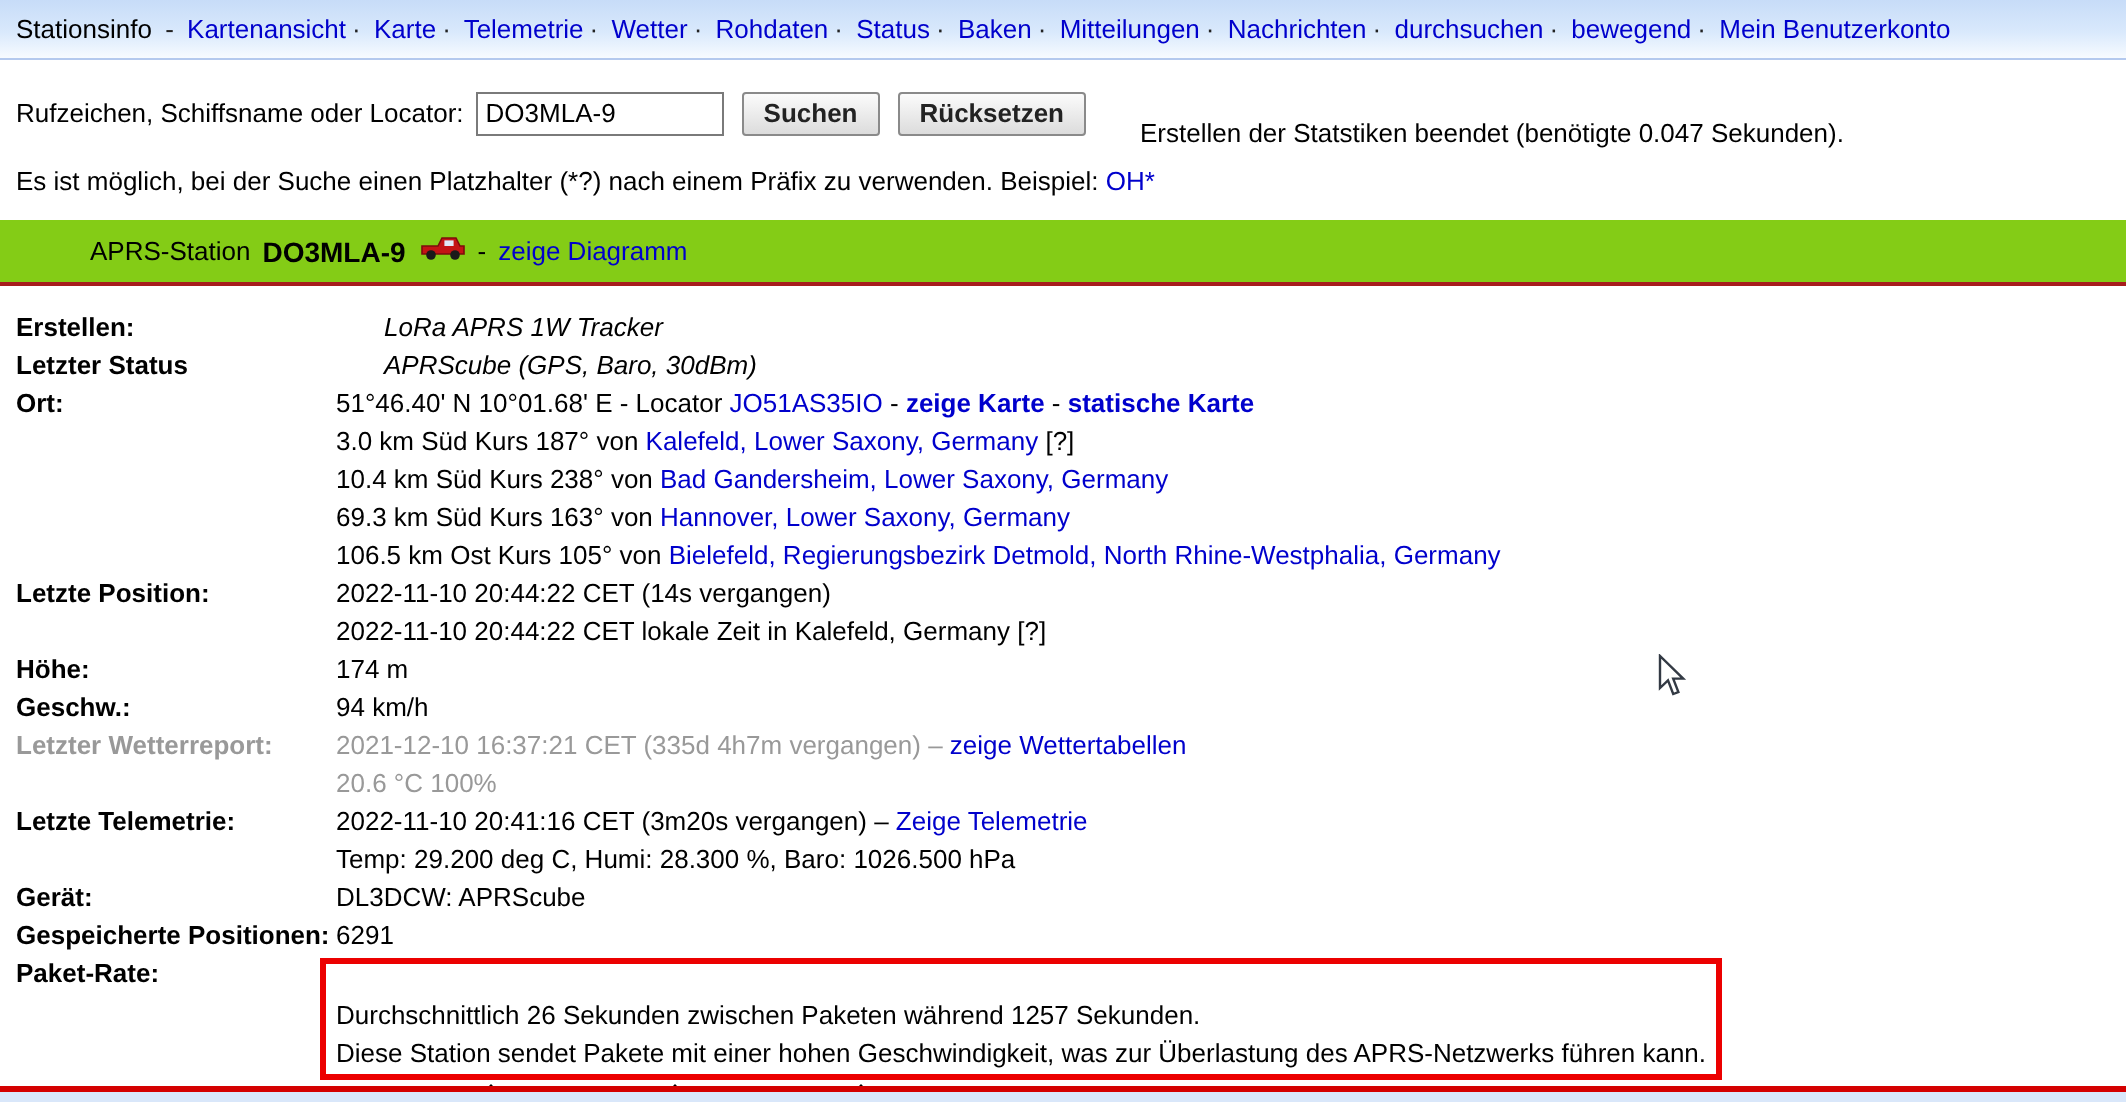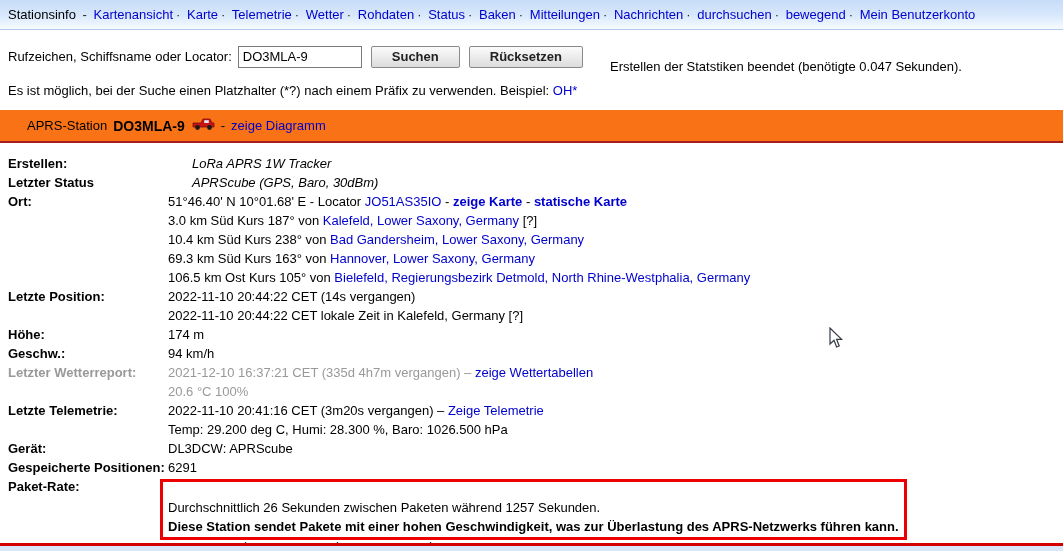--- a/index.html
+++ b/index.html
@@ -21,54 +21,54 @@
   .nav .sep { color:#222; padding:0 3px; }
 
   
   .searchbar { margin:9px 0 0 8px; display:flex; align-items:center; }
   .searchbar label { margin-right:6px; }
   .searchbar input {
     width:124px; height:22px; border:1px solid #7a7a7a; padding:2px 4px;
     font-family:inherit; font-size:13px; background:#fff;
   }
   .btn {
-    margin-left:9px; height:22px; padding:1px 20px 2px;
+    margin-left:9px; height:22px; padding:1px 10px 2px;
     font-family:inherit; font-size:13px; font-weight:bold; color:#222;
     background:linear-gradient(to bottom,#fbfbfb,#dcdcdc);
     border:1px solid #8a8a8a; border-radius:2px; cursor:pointer;
   }
   .status { margin-left:27px; font-weight:normal;margin-top:20px; }
 
   .hint { margin:9px 0 0 8px; }
 
   
   .band {
-    margin-top:12px; padding:7px 8px 7px 27px;
-    background:#f97316;
+    margin-top:12px; padding:7px 8px 7px 45px;
+    background:#84cc16;
     border-bottom:2px solid #a61d1d;
     display:flex; align-items:center; gap:6px;
   }
   .band .callsign { font-weight:bold; font-size:14px; }
 
   
   .details { margin:11px 0 0 8px; }
   .row { display:flex; line-height:19px; }
   .lbl { flex:0 0 160px; font-weight:bold; white-space:nowrap; }
   .val { flex:1; }
   .gray, .gray .lbl, .gray .val { color:#999; font-weight:normal; }
   .gray .lbl { font-weight:bold; color:#999; }
   .italic { font-style:italic;margin-left:24px; }
   .boldlink { font-weight:bold; }
 
   .warnbox {
     display:inline-block; margin:2px 0 2px -8px;
     border:3px solid #ec0000; padding:16px 5px 1px; line-height:19px;
     white-space:nowrap; background:#fff;
   }
-  .warnbox .strong { font-weight:bold; }
+  .warnbox .strong { font-weight:normal; }
 
   .ssids { display:flex; align-items:center; font-size:12px; }
   .ssid { display:inline-flex; align-items:center; margin-right:7px; }
   .ssid svg { margin-left:2px; }
   .icon { display:inline-block; vertical-align:middle; }
 
   .footer {
     position:absolute; left:0; top:543px; width:1063px; height:8px;
     border-top:3px solid #d40000; background:#d9e7fa;
   }

